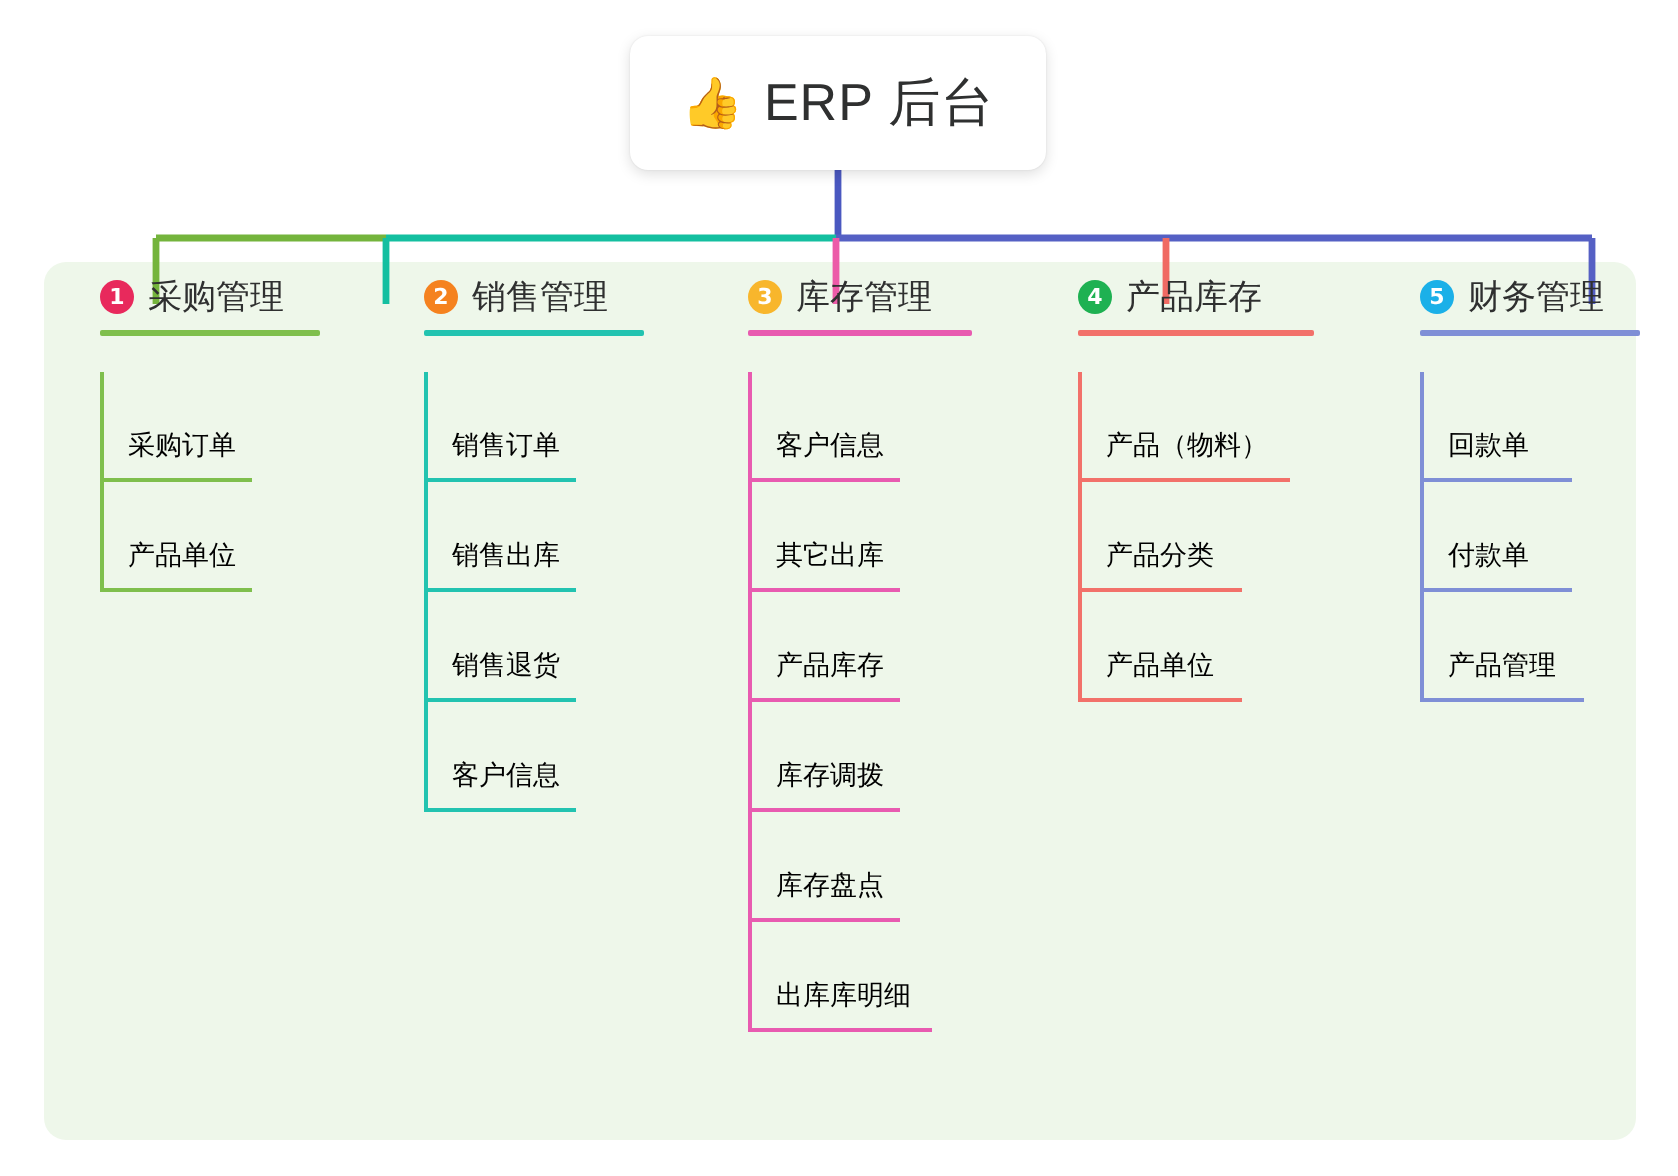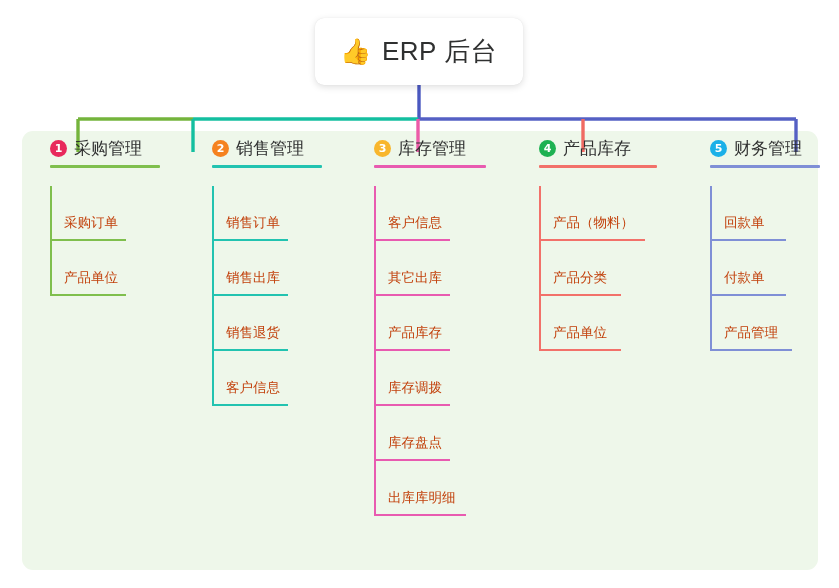--- a/index.html
+++ b/index.html
@@ -123,21 +123,21 @@
   }
   .leaf {
     position: relative;
     height: 55px;
   }
   .leaf-text {
     position: absolute;
     left: 28px;
     bottom: 9px;
     font-size: 13.5px;
-    color: #c2410c;
+    color: #000000;
     white-space: nowrap;
   }
   .leaf-rule {
     position: absolute;
     left: 14px;
     bottom: 0;
     height: 1.6px;
   }
   .leaf-stem {
     position: absolute;

